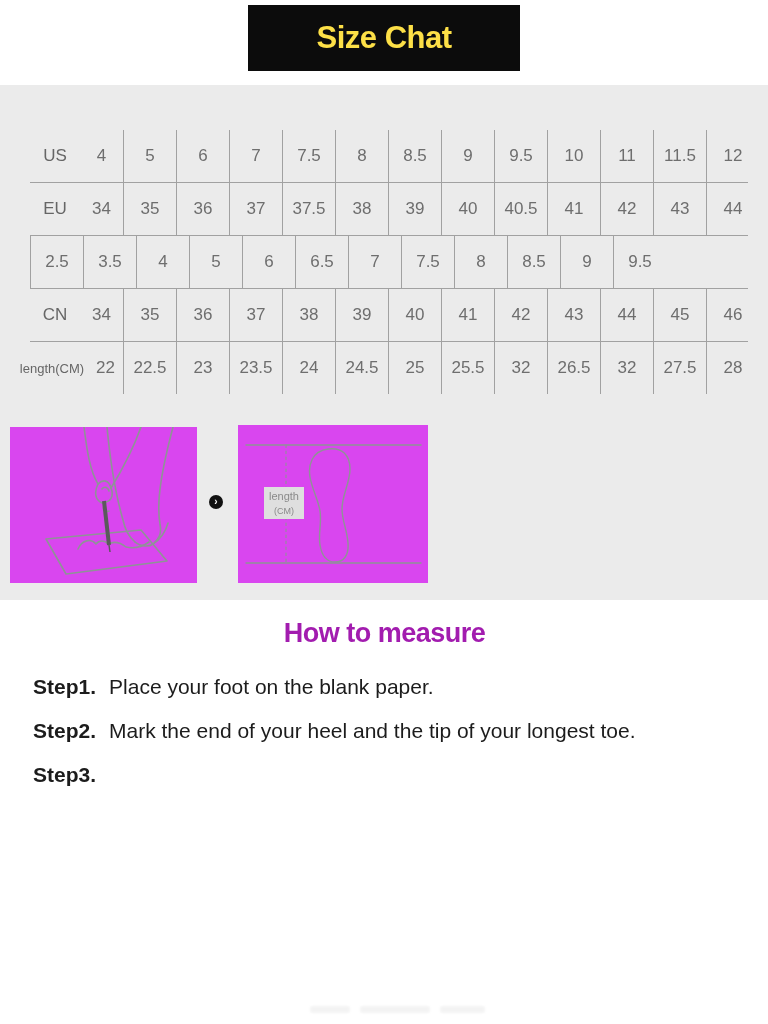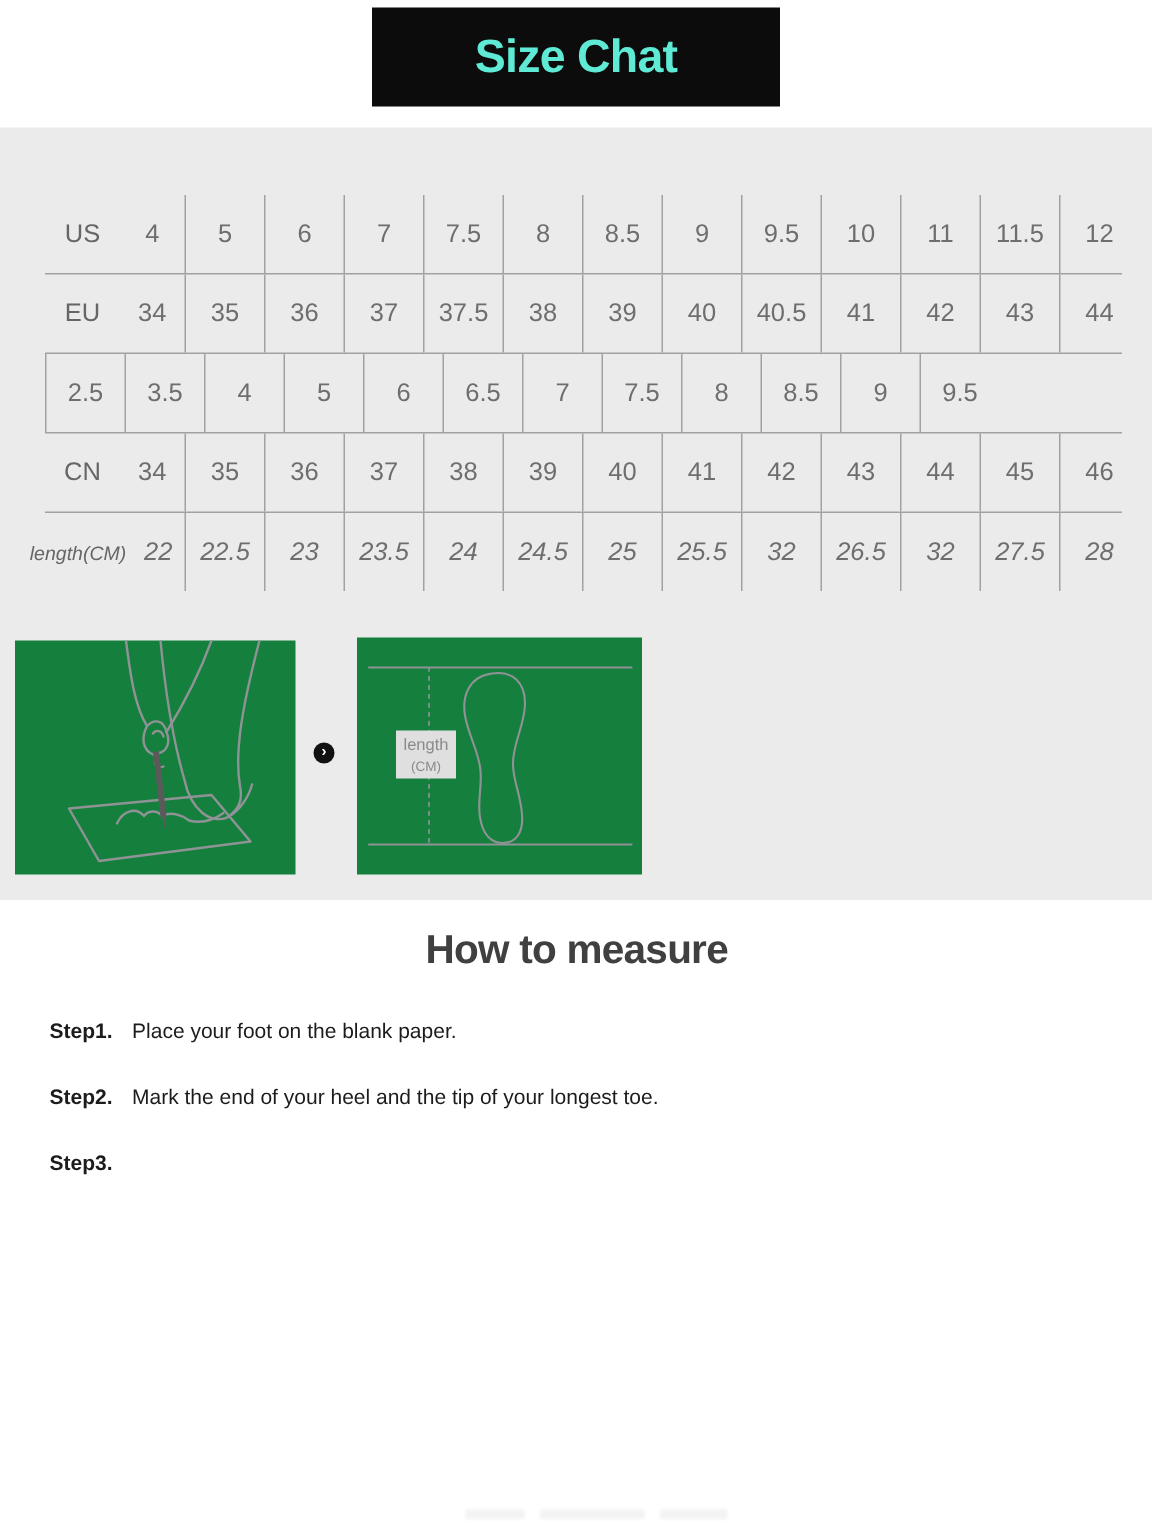--- a/index.html
+++ b/index.html
@@ -3,53 +3,53 @@
 <meta charset="utf-8">
 <style>
   html,body{margin:0;padding:0;}
   body{width:768px;height:1024px;background:#ffffff;font-family:"Liberation Sans",sans-serif;overflow:hidden;}
   .page{position:relative;width:768px;height:1024px;background:#ffffff;}
 
   
   .title-bar{
     position:absolute;top:5px;left:50%;transform:translateX(-50%);
     width:272px;height:66px;background:#0c0c0c;
-    color:#5eead4;font-size:31px;font-weight:bold;letter-spacing:-0.5px;
+    color:#fde047;font-size:31px;font-weight:bold;letter-spacing:-0.5px;
     display:flex;align-items:center;justify-content:center;
   }
 
   
   .panel{position:absolute;left:0;top:85px;width:768px;height:515px;background:#ebebeb;}
 
   .table{position:absolute;left:30px;top:45px;width:718px;color:#6e6e6e;}
   .trow{display:flex;height:52px;border-bottom:1px solid #a1a1a1;}
-  .trow:last-child{border-bottom:none;font-style:italic;}
+  .trow:last-child{border-bottom:none;}
   .tcell{width:52px;flex:0 0 52px;display:flex;align-items:center;justify-content:center;
     border-left:1px solid #a1a1a1;font-size:17px;}
   .tcell.first{width:93px;flex:0 0 93px;border-left:none;justify-content:flex-start;}
   .rlabel{width:50px;text-align:center;font-size:17px;color:#666;white-space:nowrap;overflow:visible;}
   .rlabel.small{font-size:13px;margin-left:-14px;width:72px;}
   .v0{flex:1;text-align:center;font-size:17px;}
 
   
-  .illus-box{position:absolute;background:#15803d;}
+  .illus-box{position:absolute;background:#d946ef;}
   .illus-left{left:10px;top:342px;width:187px;height:156px;}
   .illus-right{left:238px;top:340px;width:190px;height:158px;}
   .dot{
     position:absolute;left:209px;top:410px;width:14px;height:14px;border-radius:50%;
     background:#111;color:#fff;font-size:10px;font-weight:bold;
     display:flex;align-items:center;justify-content:center;line-height:1;
   }
 
   
   .content{position:absolute;left:33px;top:618px;width:703px;color:#1c1c1c;}
-  .h2{text-align:center;font-size:27px;font-weight:bold;letter-spacing:-0.5px;color:#404040;}
+  .h2{text-align:center;font-size:27px;font-weight:bold;letter-spacing:-0.5px;color:#a21caf;}
   .intro{margin:8px 0 0 0;color:#8b2323;font-weight:bold;font-size:21.5px;line-height:42px;}
   .steps{margin-top:16px;}
-  .step{display:flex;font-size:14px;line-height:44px;text-align:center;}
+  .step{display:flex;font-size:21px;line-height:44px;text-align:center;}
   .step-label{font-weight:bold;white-space:nowrap;margin-right:13px;}
   .step-text{flex:0 1 auto;}
   .step:nth-child(3) .step-text{max-width:566px;}
 
   
   .watermark{position:absolute;left:310px;top:1006px;width:190px;display:flex;gap:10px;opacity:.5;filter:blur(1px);}
   .watermark span{display:block;height:7px;background:#e9e9e9;border-radius:2px;}
   .watermark span:nth-child(1){width:40px;}
   .watermark span:nth-child(2){width:70px;}
   .watermark span:nth-child(3){width:45px;}

